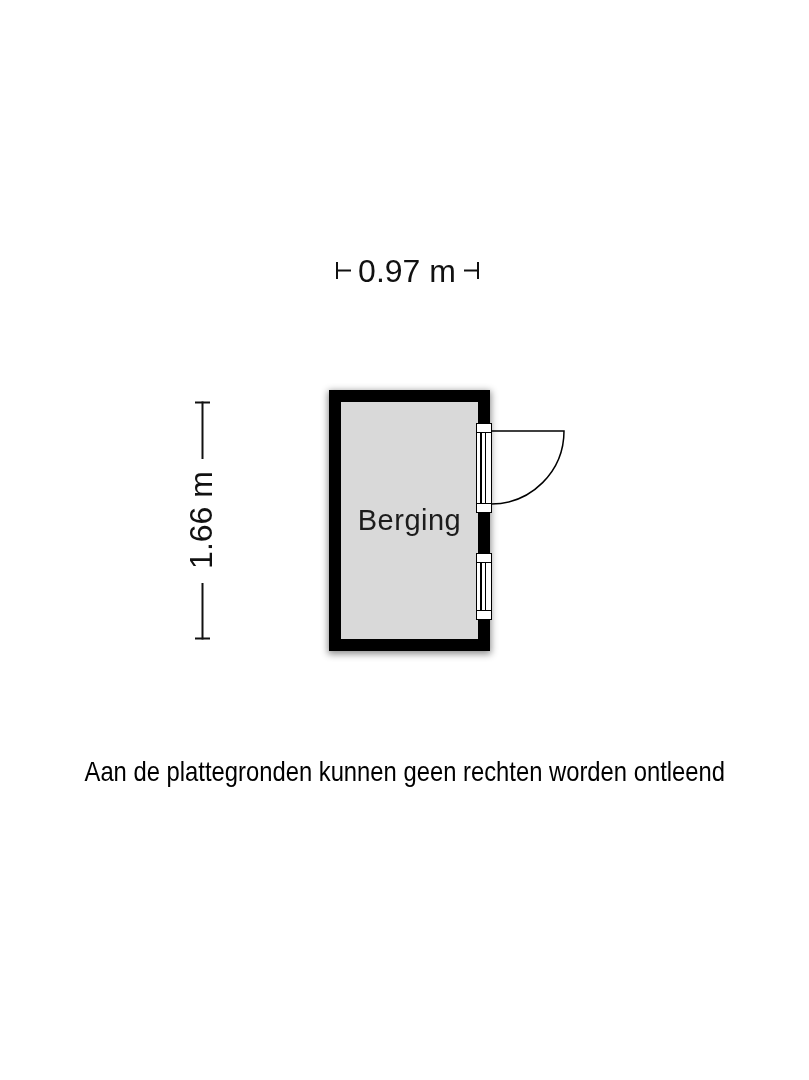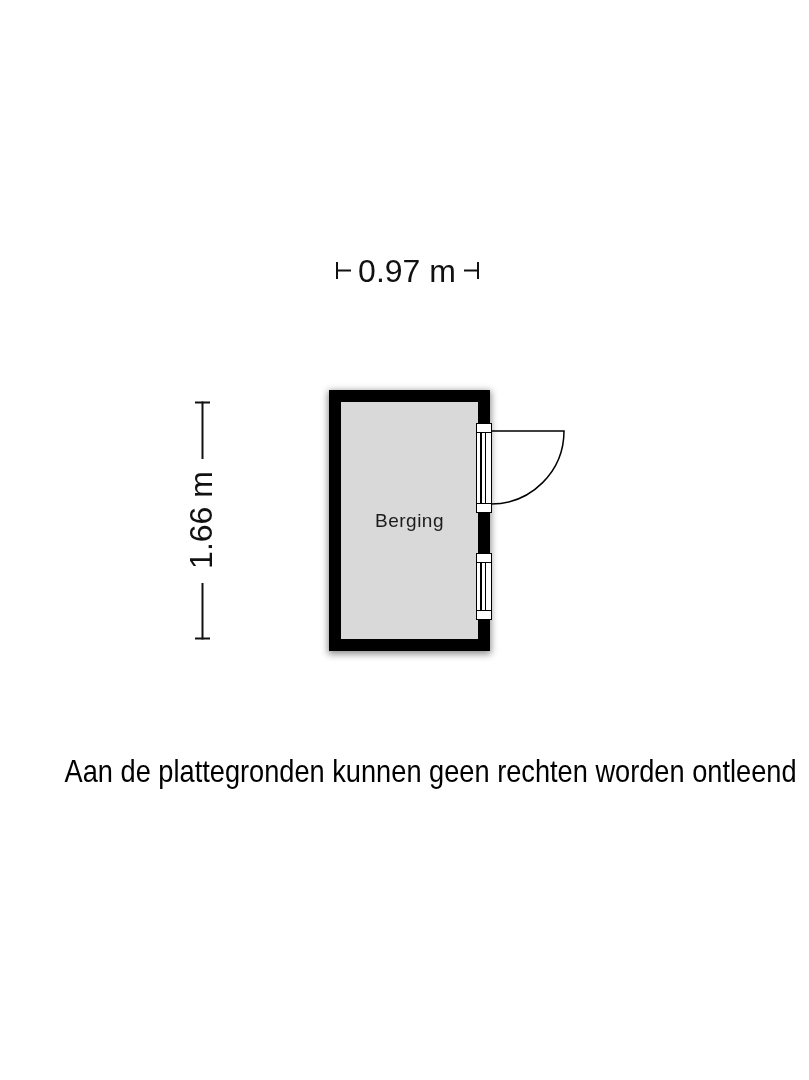--- a/index.html
+++ b/index.html
@@ -31,21 +31,21 @@
     left: 12px;
     top: 12px;
     right: 12px;
     bottom: 12px;
     background: #d9d9d9;
     display: flex;
     align-items: center;
     justify-content: center;
   }
   .room-label {
-    font-size: 19px;
+    font-size: 29px;
     color: #1c1c1c;
     letter-spacing: 0.5px;
     white-space: nowrap;
   }
   
   .frame {
     position: absolute;
     left: 476px;
     width: 16px;
     display: flex;
@@ -93,21 +93,21 @@
     position: absolute;
     left: 0;
     top: 753px;
     width: 809px;
     text-align: center;
     color: #000000;
   }
   .footer .line {
     display: block;
     line-height: 37px;
-    font-size: 32px;
+    font-size: 28px;
     white-space: nowrap;
   }
   .footer .squeeze {
     display: inline-block;
     transform: scaleX(0.85);
     transform-origin: 50% 50%;
   }
 </style>
 </head>
 <body>

